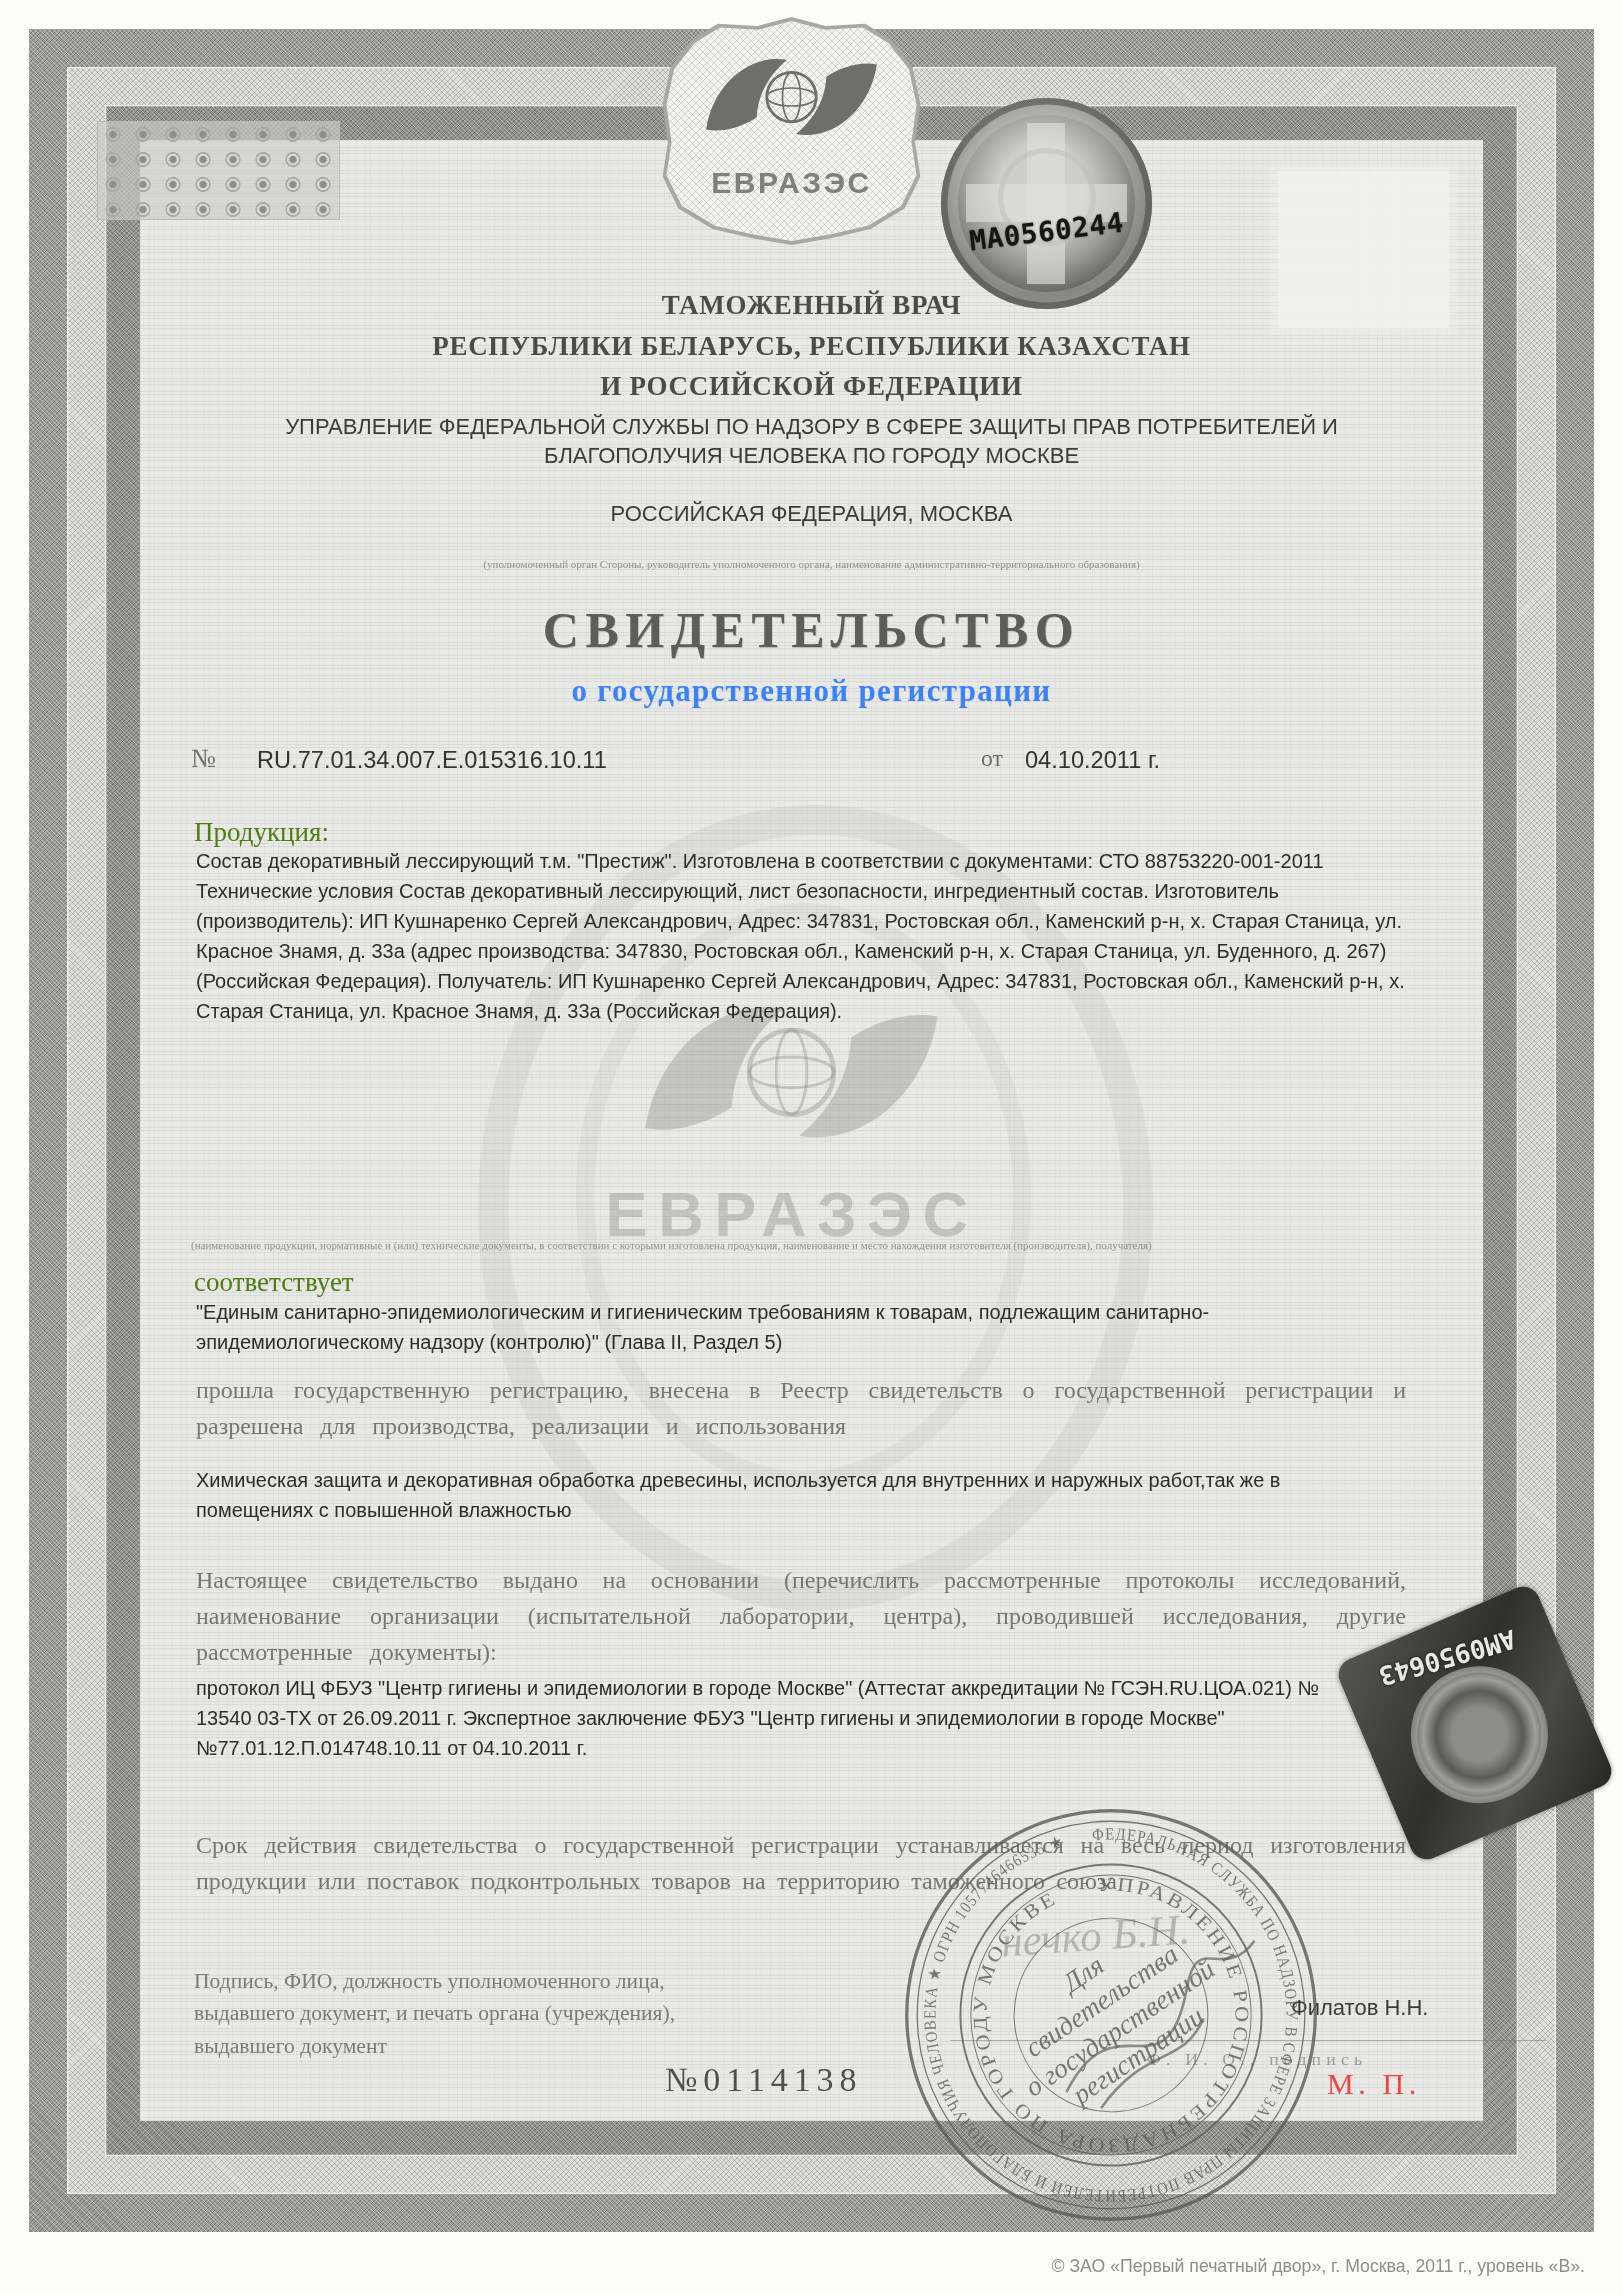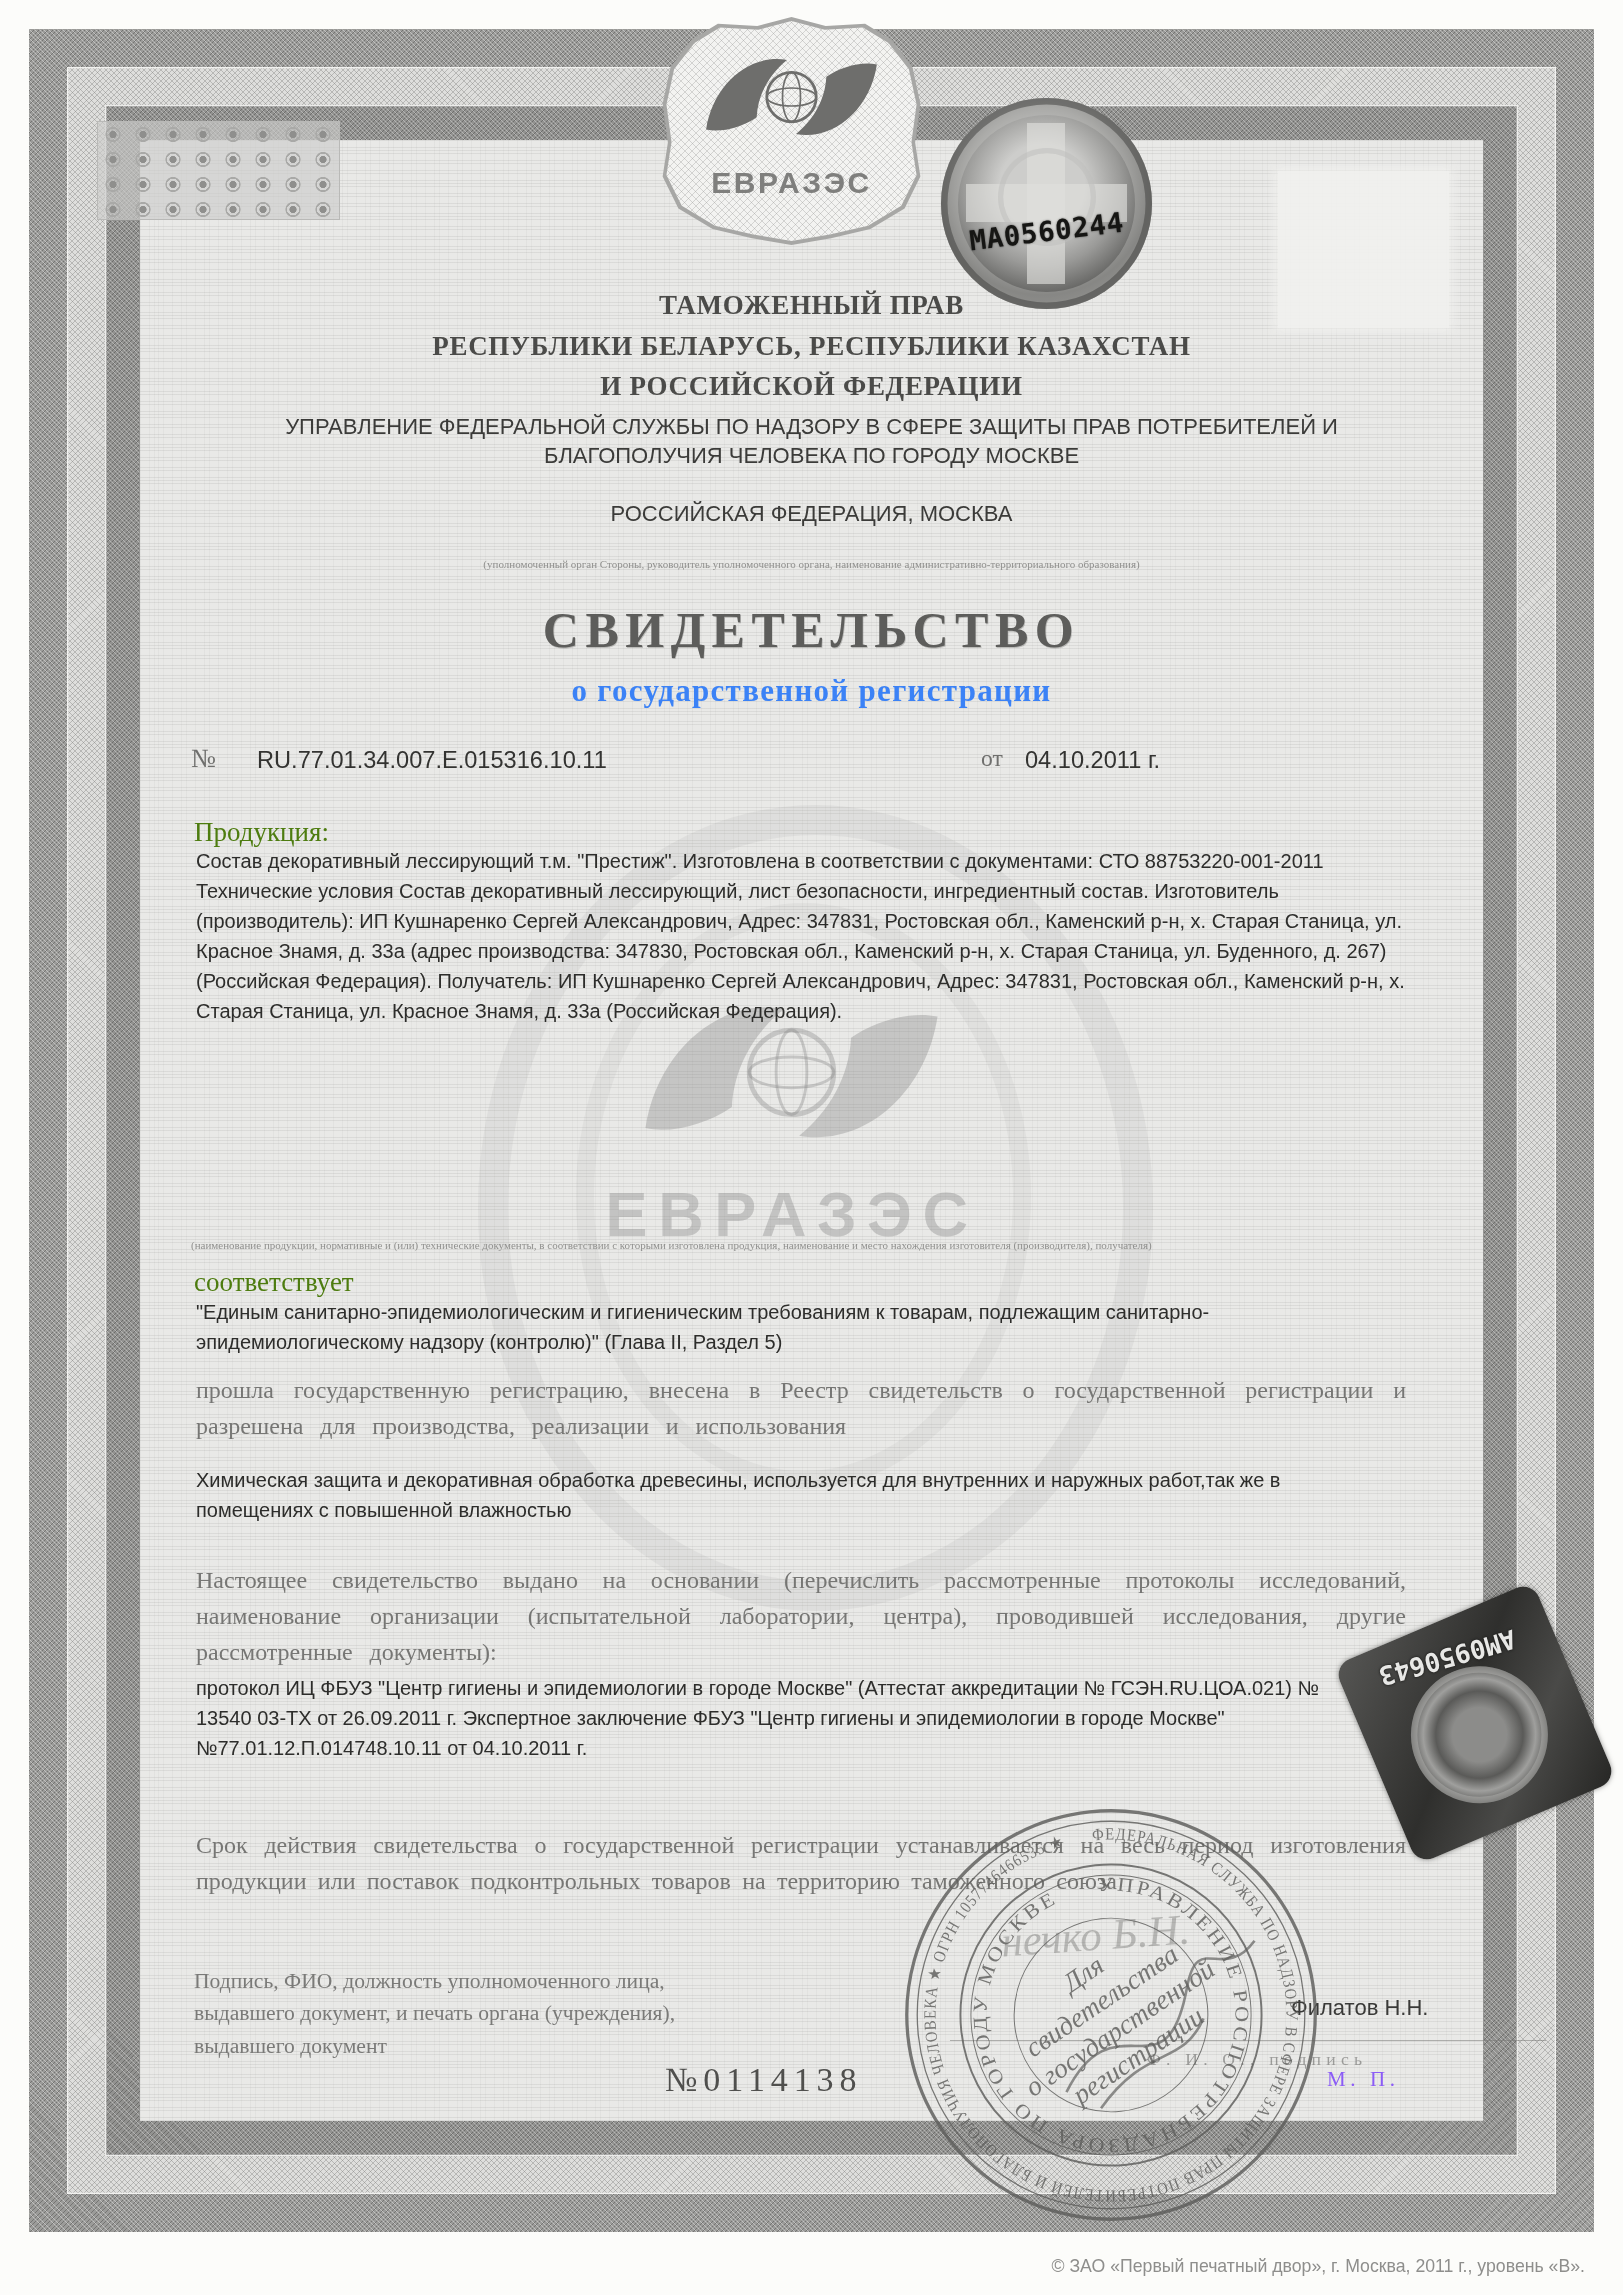--- a/index.html
+++ b/index.html
@@ -92,21 +92,21 @@
   .serif-faint{font-family:"Liberation Serif",serif;font-size:24px;line-height:1.5;color:#767674;
     text-align:justify;word-spacing:.45em;}
   .num-label{font-family:"Liberation Serif",serif;font-size:26px;color:#6f6f6d;}
   .num-value{font-size:23.6px;color:#333331;}
   .sig-note{font-family:"Liberation Serif",serif;font-size:21.6px;line-height:1.5;color:#7a7a78;}
   .sig-line{position:absolute;left:950px;top:2040px;width:596px;border-top:1.3px solid #72727080;z-index:9;}
   .sig-line-note{position:absolute;left:995px;top:2049px;width:524px;text-align:center;z-index:4;
     font-family:"Liberation Serif",serif;font-size:17.7px;letter-spacing:5.2px;color:rgba(95,95,93,.55);}
   .signer{font-size:22px;color:#3a3a38;}
   .blank-number{font-family:"Liberation Serif",serif;font-size:34px;letter-spacing:5.9px;color:#4f4f4d;}
-  .seal-mark{font-family:"Liberation Serif",serif;font-size:21px;letter-spacing:4.6px;color:#8b5cf6;}
+  .seal-mark{font-family:"Liberation Serif",serif;font-size:30px;letter-spacing:4.6px;color:#ef4444;}
   .handwriting{position:absolute;left:1001px;top:1911px;z-index:10;transform:rotate(-4deg);
     font-family:"Liberation Serif",serif;font-style:italic;font-size:43px;color:rgba(100,100,98,.38);}
   .footer{position:absolute;right:38px;top:2256px;font-size:17.7px;color:#8e8e8c;z-index:5;}
 
   
   .stamp{position:absolute;left:895px;top:1799px;width:432px;height:432px;z-index:9;
     transform:rotate(-6deg);opacity:.82;}
   .stamp text{fill:#5e5e5c;}
 </style>
 </head>
@@ -148,21 +148,21 @@
     <div class="tc-bar v"></div>
     <div class="tc-core"></div>
     <div class="holo-serial">МА0560244</div>
   </div>
 
   <svg class="wm-swoosh" viewBox="0 0 500 300" width="327" height="196">
       <use href="#swoosh"></use>
     </svg>
   <div class="wm-label">ЕВРАЗЭС</div>
 
-  <div class="center-line union-line" style="top:290px">ТАМОЖЕННЫЙ ПРАВ</div>
+  <div class="center-line union-line" style="top:290px">ТАМОЖЕННЫЙ ВРАЧ</div>
   <div class="center-line union-line" style="top:331px">РЕСПУБЛИКИ БЕЛАРУСЬ, РЕСПУБЛИКИ КАЗАХСТАН</div>
   <div class="center-line union-line" style="top:371px">И РОССИЙСКОЙ ФЕДЕРАЦИИ</div>
 
   <div class="center-line authority-line" style="top:414px">УПРАВЛЕНИЕ ФЕДЕРАЛЬНОЙ СЛУЖБЫ ПО НАДЗОРУ В СФЕРЕ ЗАЩИТЫ ПРАВ ПОТРЕБИТЕЛЕЙ И</div>
   <div class="center-line authority-line" style="top:443px">БЛАГОПОЛУЧИЯ ЧЕЛОВЕКА ПО ГОРОДУ МОСКВЕ</div>
   <div class="center-line note-small" style="top:558px">(уполномоченный орган Стороны, руководитель уполномоченного органа, наименование административно-территориального образования)</div>
 
   <div class="center-line authority-line" style="top:501px">РОССИЙСКАЯ ФЕДЕРАЦИЯ, МОСКВА</div>
 
   <div class="center-line doc-title" style="top:601px">СВИДЕТЕЛЬСТВО</div>

